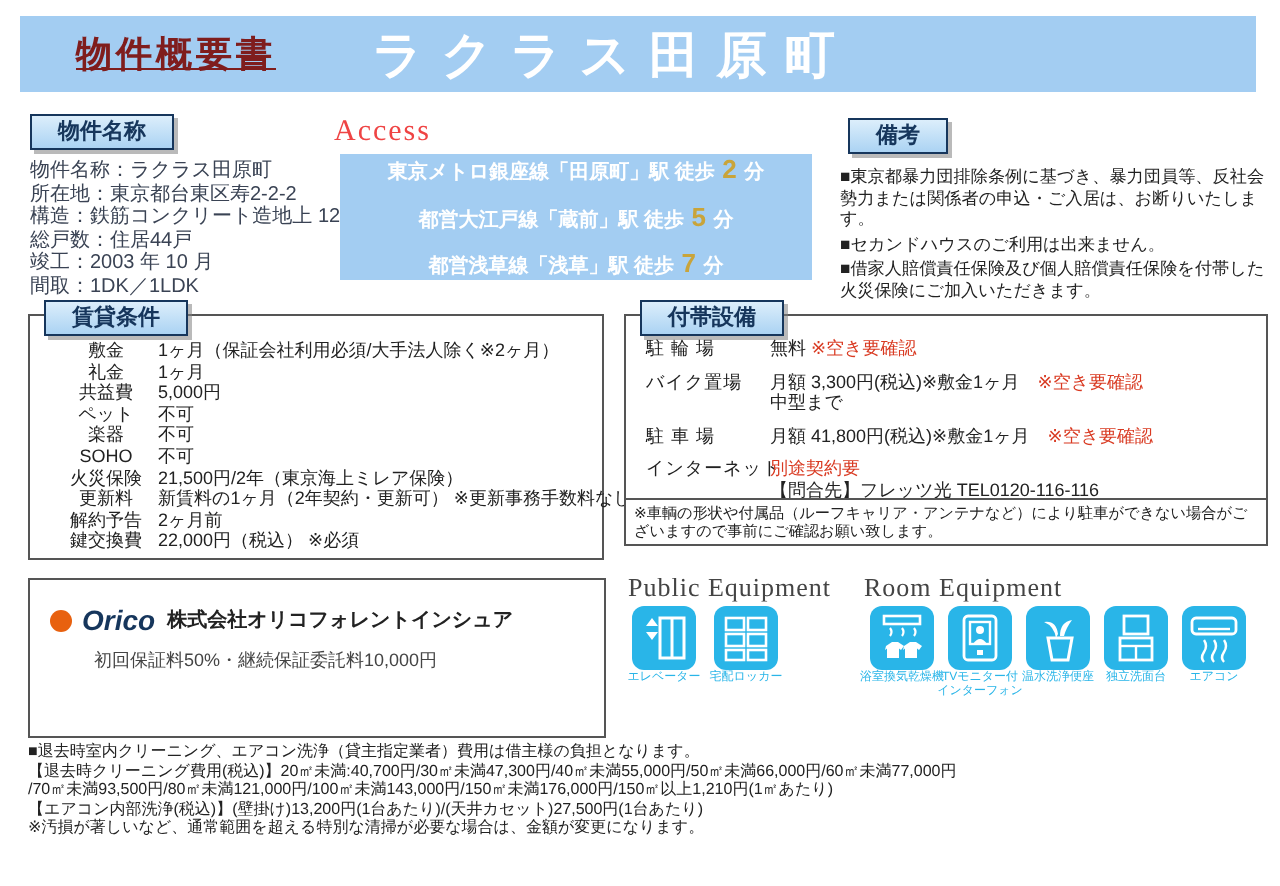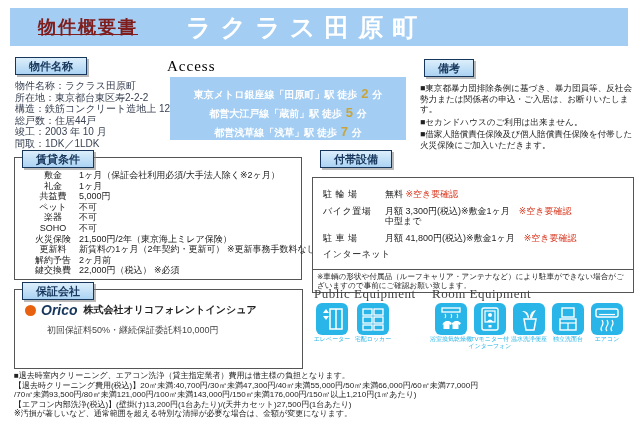--- a/index.html
+++ b/index.html
@@ -32,42 +32,42 @@
   }
   
   .overview-lines {
     position:absolute; left:15px; top:80px; width:160px;
     font-size:10px; line-height:11.6px; color:#3a4354; white-space:nowrap;
   }
   
   .access-heading {
     position:absolute; left:167px; top:58px;
     font-family:"Liberation Serif","DejaVu Serif",serif;
-    font-size:15px; color:#000000; letter-spacing:1px;
+    font-size:15px; color:#ef4444; letter-spacing:1px;
   }
   .access-box {
     position:absolute; left:170px; top:77px; width:236px; height:63px;
     background:#a3cdf2; display:flex; flex-direction:column;
-    justify-content:flex-end; gap:3px;
+    justify-content:space-between; gap:3px;
   }
   .access-line {
     color:#fff; font-size:10px; font-weight:bold; text-align:center;
     white-space:nowrap;
   }
   .access-line .min { color:#c9a43a; font-size:13px; padding:0 1px; }
   
   .remarks {
     position:absolute; left:420px; top:83px; width:215px;
     font-size:8.6px; line-height:10.6px; color:#222;
   }
   .remarks div { margin-bottom:2px; }
   
   .box { position:absolute; border:1px solid #555; background:#fff; }
   #rental-box   { left:14px;  top:157px; width:288px; height:123px;text-align:center; }
-  #facility-box { left:312px; top:157px; width:322px; height:116px;margin-top:20px; }
+  #facility-box { left:312px; top:157px; width:322px; height:116px; }
   #guarantor-box{ left:14px;  top:289px; width:289px; height:80px;  }
   
   .rental-rows { padding:12px 0 0 12px; }
   .rental-row { display:flex; font-size:9px; line-height:10.6px; color:#222; white-space:nowrap; }
   .rental-row .lbl { width:52px; flex:0 0 52px; }
   
   .fac-rows { padding:11px 0 0 10px; }
   .fac-row { display:flex; font-size:9px; line-height:10.5px; color:#222; margin-bottom:6px; white-space:nowrap; }
   .fac-row .lbl { width:62px; flex:0 0 62px; letter-spacing:.5px; }
   .fac-row .val2 { margin-left:0; }
@@ -211,26 +211,26 @@
       <div class="fac-row">
         <span class="lbl">バイク置場</span>
         <span><span>月額 3,300円(税込)※敷金1ヶ月　</span><span class="red">※空き要確認</span><br><span class="val2">中型まで</span></span>
       </div>
       <div class="fac-row">
         <span class="lbl">駐 車 場</span>
         <span><span>月額 41,800円(税込)※敷金1ヶ月　</span><span class="red">※空き要確認</span></span>
       </div>
       <div class="fac-row">
         <span class="lbl">インターネット</span>
+        <span><span class="red">別途契約要</span><br><span class="val2">【問合先】フレッツ光 TEL0120-116-116</span></span>
       </div>
     </div>
     <div class="fac-note">※車輌の形状や付属品（ルーフキャリア・アンテナなど）により駐車ができない場合がございますので事前にご確認お願い致します。</div>
   </div>
 
-  <div class="badge" style="left:22px; top:282px;">保証会社</div>
   <div class="box" id="guarantor-box">
     <div class="orico-line">
       <span class="orico-dot"></span>
       <span class="orico-brand">Orico</span>
       <span class="orico-company">株式会社オリコフォレントインシュア</span>
     </div>
     <div class="guarantor-detail">初回保証料50%・継続保証委託料10,000円</div>
   </div>
 
   <div class="equip-heading" id="public-heading">Public Equipment</div>

